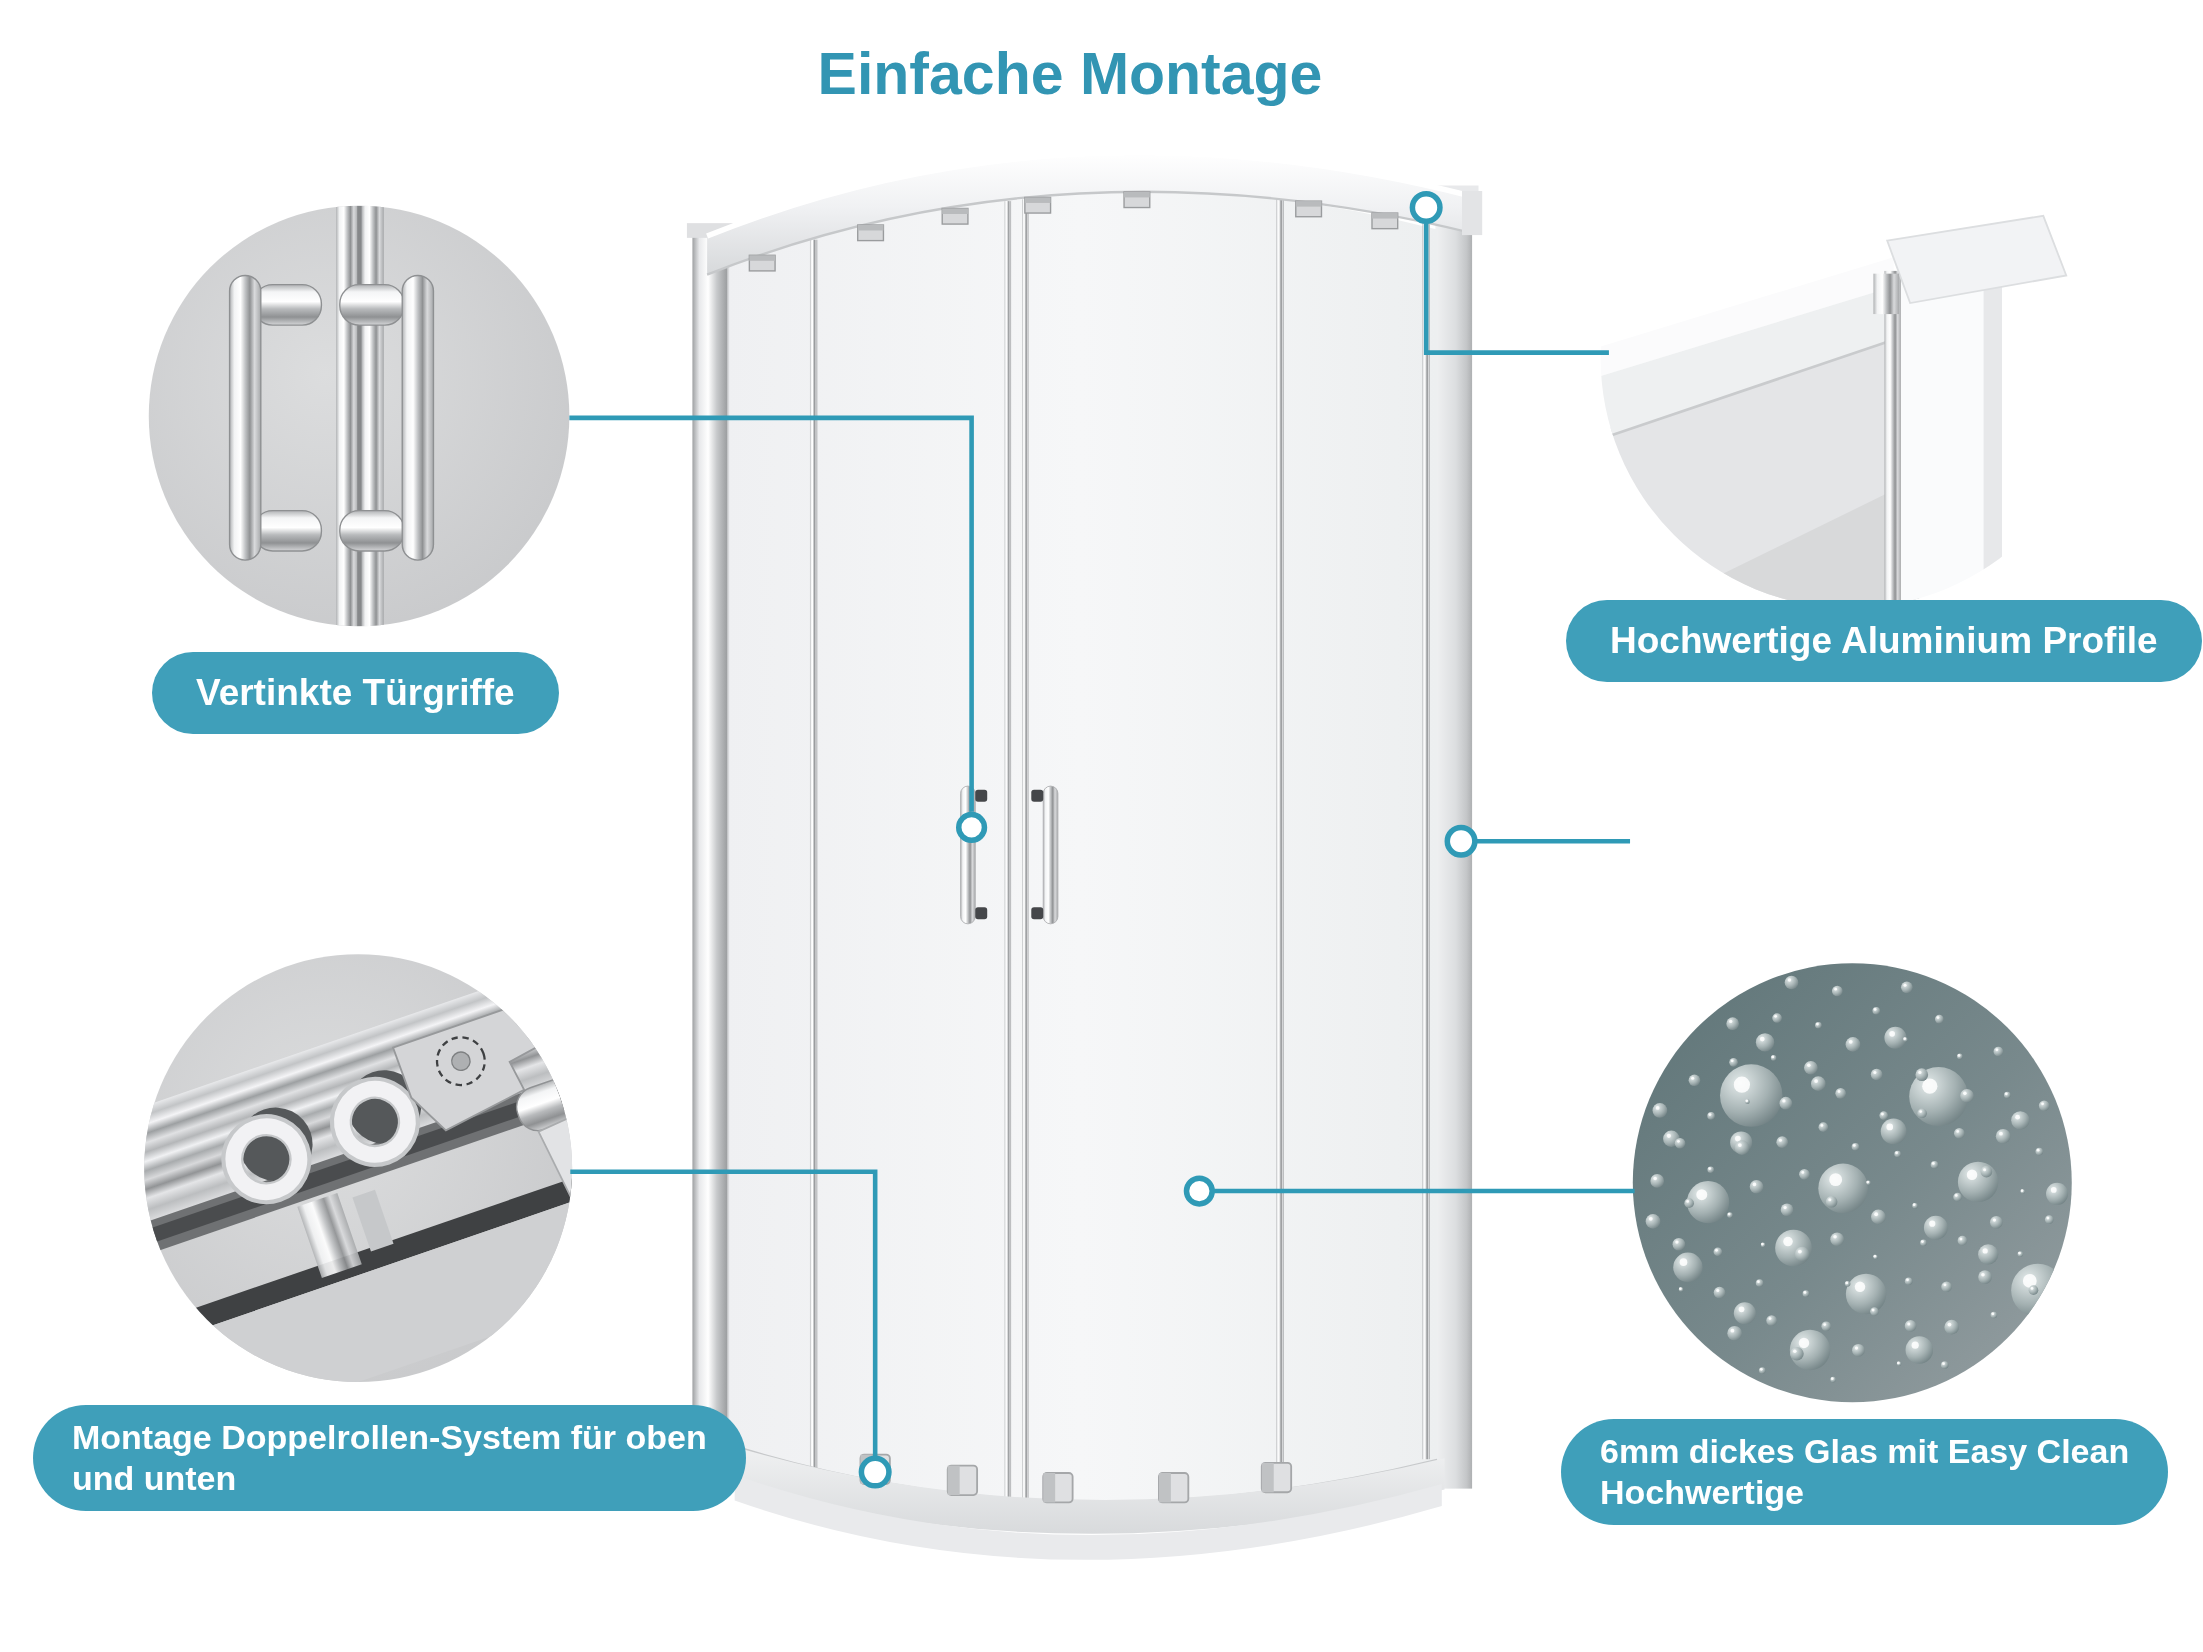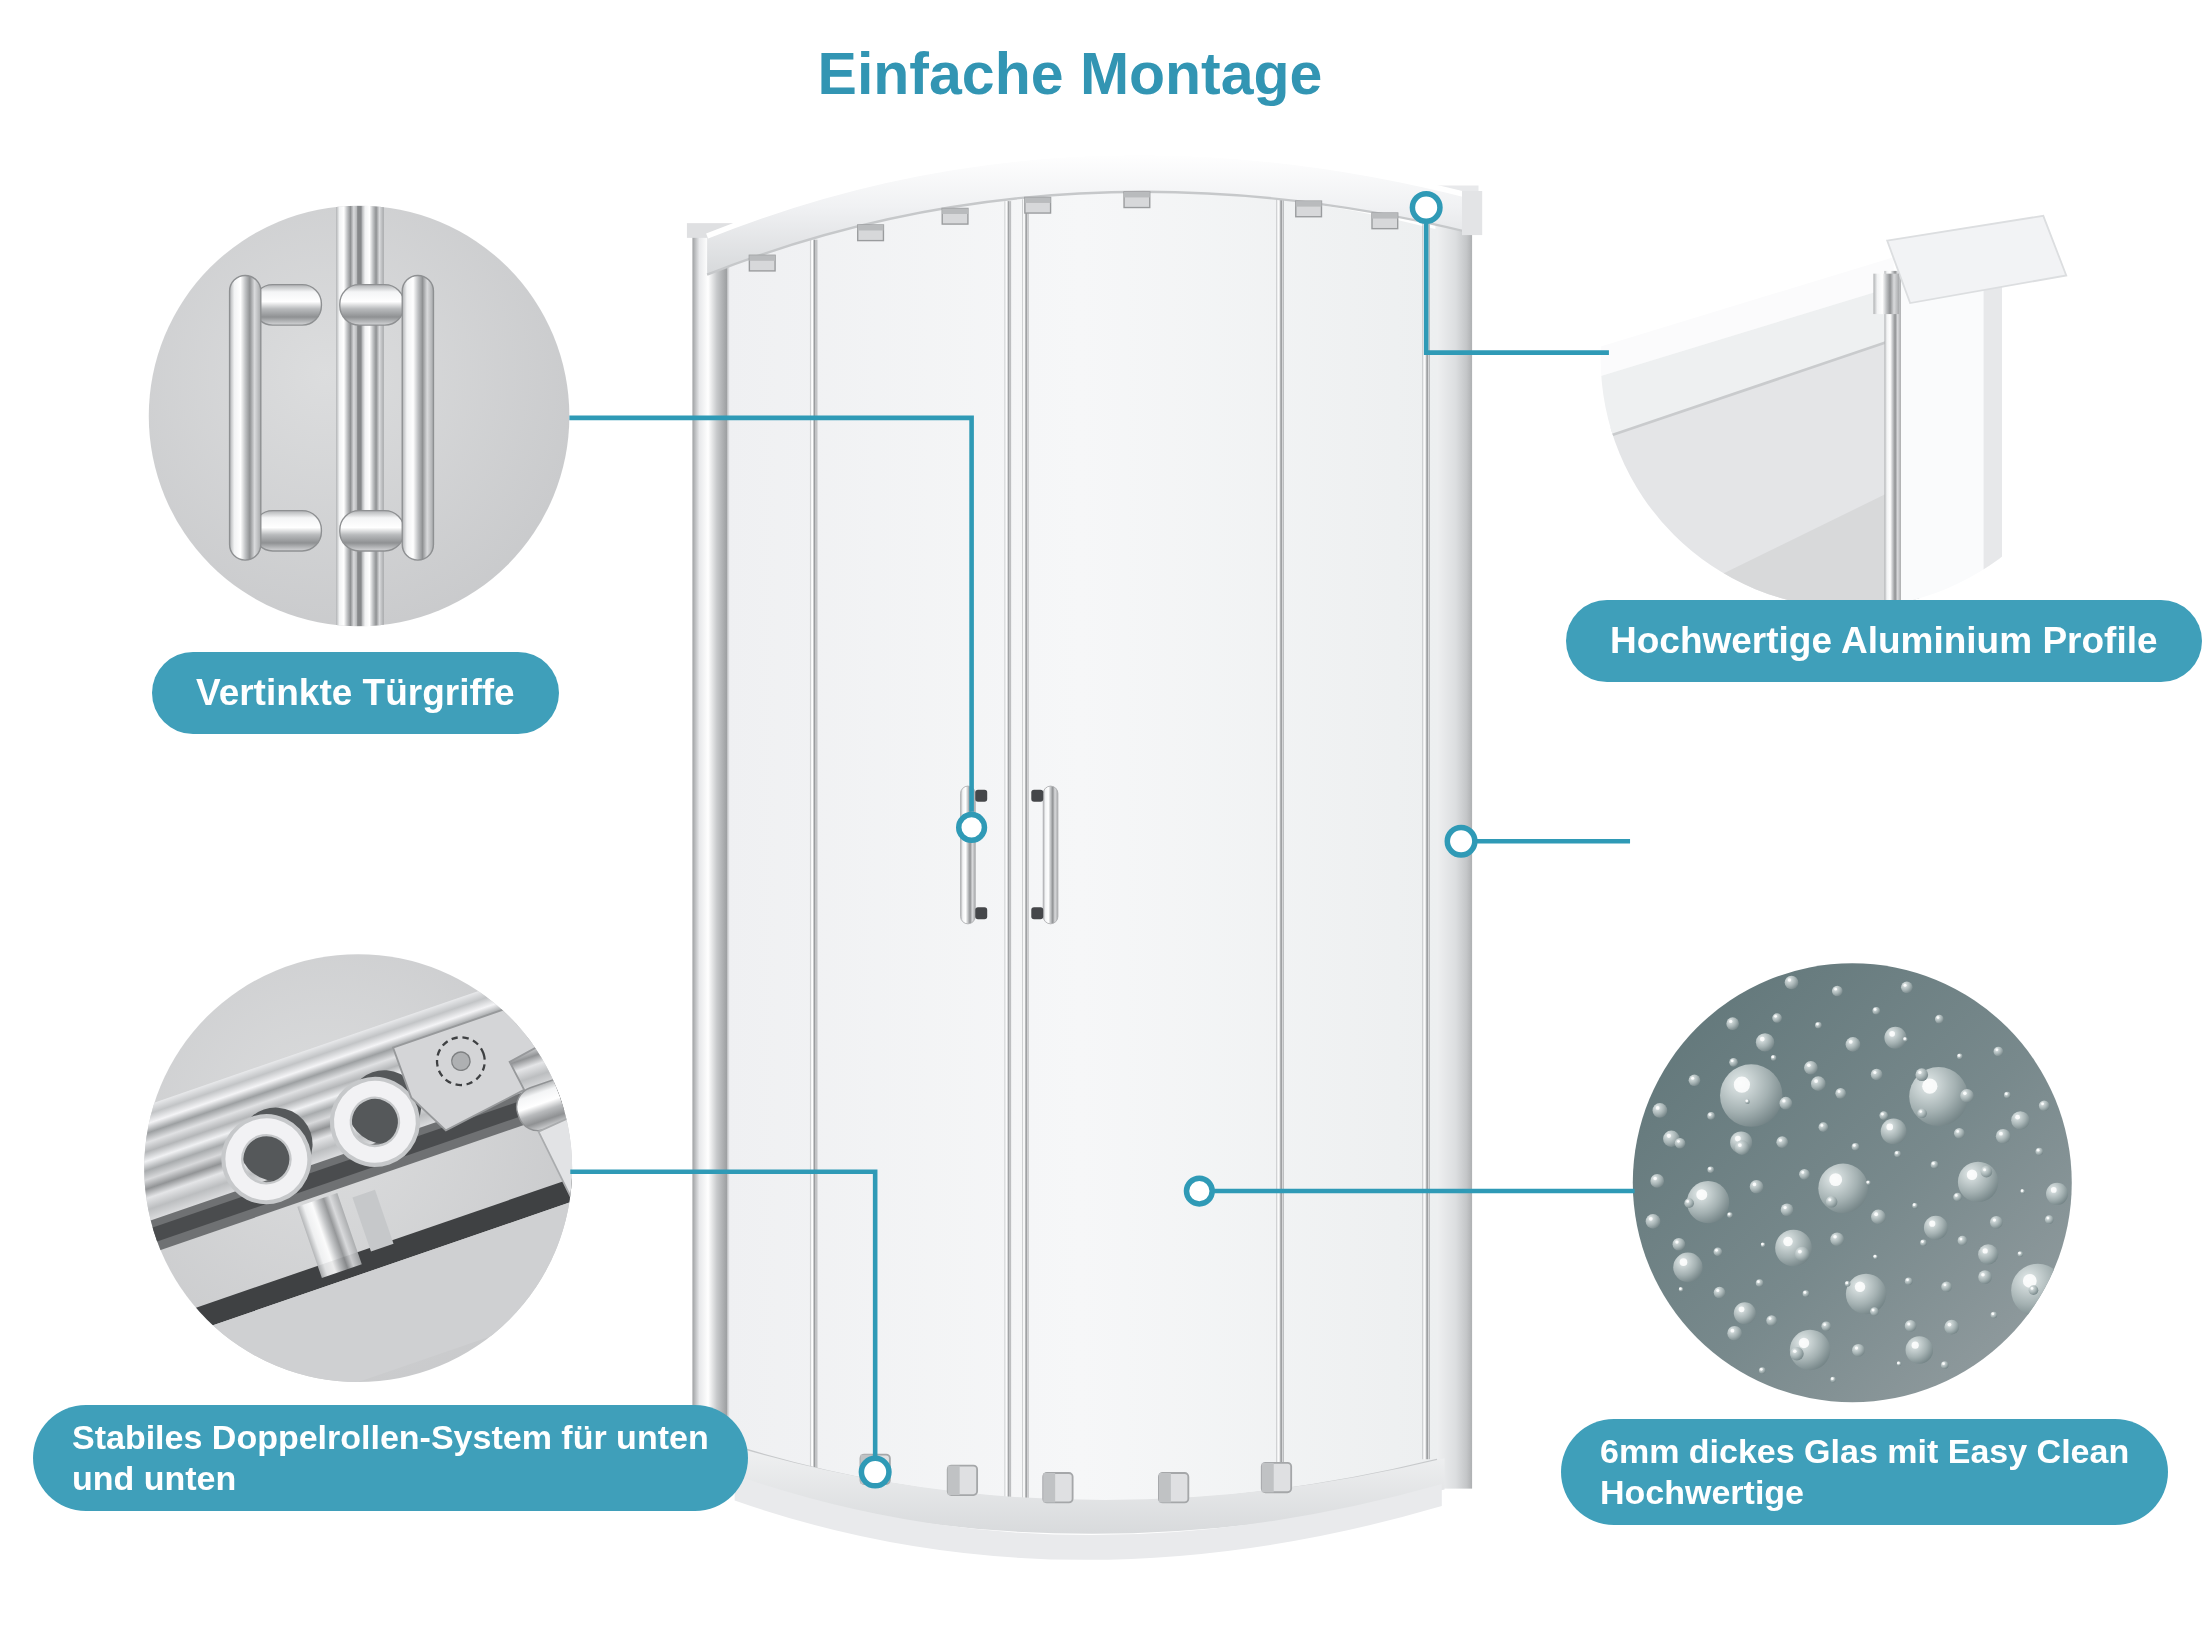--- a/index.html
+++ b/index.html
@@ -512,21 +512,21 @@
   <div class="pill pill-1 p-profile">
     <span>Hochwertige Aluminium Profile</span>
   </div>
 
   <div class="pill pill-1 p-handles">
     <span>Vertinkte Türgriffe</span>
   </div>
 
 
   <div class="pill pill-2 p-rollers">
-    <span>Stabiles Doppelrollen-System für unten</span>
+    <span>Montage Doppelrollen-System für oben</span>
     <span>und unten</span>
   </div>
 
   <div class="pill pill-2 p-glass">
     <span>6mm dickes Glas mit Easy Clean</span>
     <span>Hochwertige</span>
   </div>
 
 </div>
 

